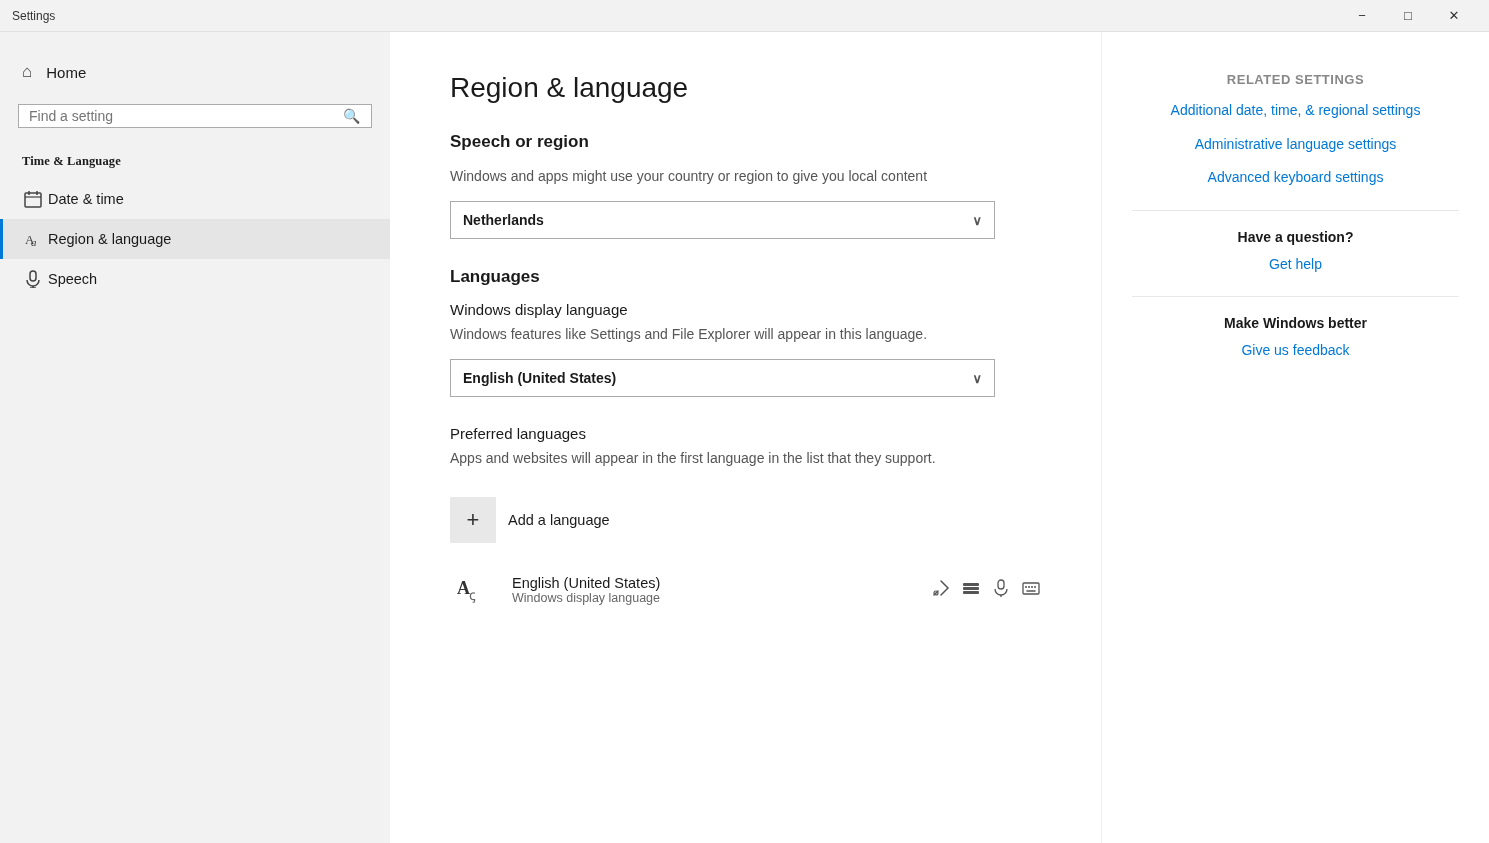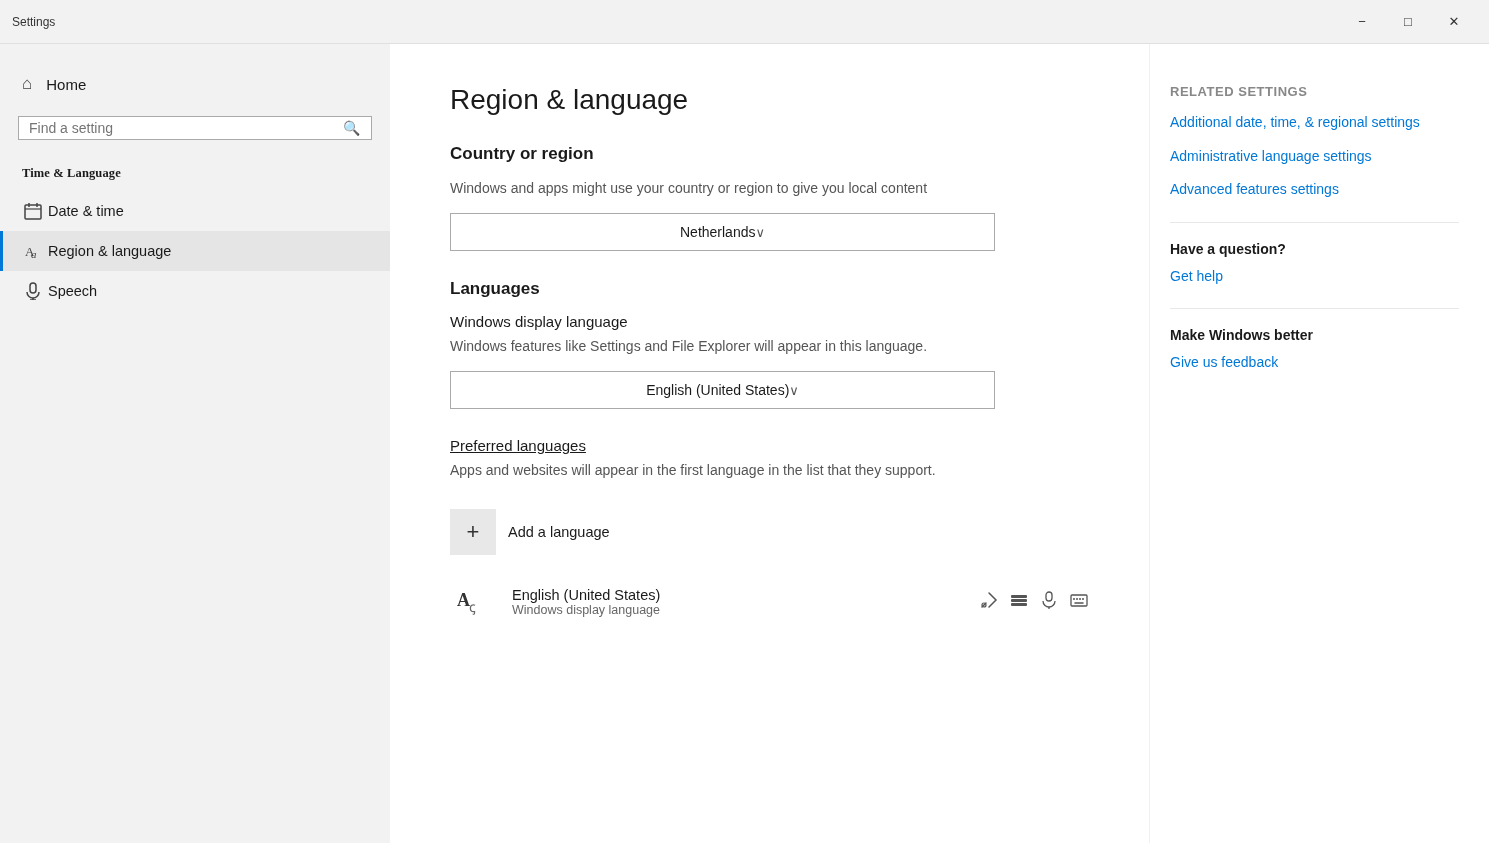--- a/index.html
+++ b/index.html
@@ -8,21 +8,21 @@
       background: #f2f2f2;
       width: 1489px;
       height: 843px;
       overflow: hidden;
       display: flex;
       flex-direction: column;
     }
     
     .title-bar {
       background: #f2f2f2;
-      height: 44px;
+      height: 32px;
       display: flex;
       align-items: center;
       padding: 0 12px;
       border-bottom: 1px solid #e0e0e0;
       flex-shrink: 0;
     }
     .title-bar-title {
       font-size: 12px;
       color: #333;
       flex: 1;
@@ -164,21 +164,22 @@
       height: 38px;
       border: 1px solid #aaa;
       background: #fff;
       display: flex;
       align-items: center;
       padding: 0 12px;
       cursor: pointer;
       font-size: 14px;
       color: #1a1a1a;
       margin-bottom: 28px;
-      justify-content: center;
+      justify-content: space-between;
+      font-weight: bold;
     }
     .dropdown-arrow {
       font-size: 13px;
       color: #555;
     }
     .languages-section {
       margin-top: 10px;
     }
     .subsection-title {
       font-size: 14px;
@@ -244,25 +245,26 @@
       align-items: center;
     }
     .lang-action-icon {
       font-size: 18px;
       color: #444;
       cursor: pointer;
     }
 
     
     .right-panel {
-      width: 340px;
+      width: 388px;
       flex-shrink: 0;
       background: #fff;
-      padding: 40px 30px 40px 20px;
+      padding: 40px 30px 40px 30px;
       border-left: 1px solid #f0f0f0;
+      text-align: center;
     }
     .related-title {
       font-size: 13px;
       font-weight: 600;
       color: #888;
       text-transform: uppercase;
       letter-spacing: 0.04em;
       margin-bottom: 14px;
     }
     .related-link {
@@ -351,39 +353,39 @@
         </svg>
       </span>
       <span>Speech</span>
     </div>
   </div>
 
   <div class="main-panel">
     <h1 class="page-title">Region &amp; language</h1>
 
     <div>
-      <div class="section-title">Country or region</div>
+      <div class="section-title">Speech or region</div>
       <div class="section-description">Windows and apps might use your country or region to give you local content</div>
       <div class="dropdown-select">
         <span>Netherlands</span>
         <span class="dropdown-arrow">∨</span>
       </div>
     </div>
 
     <div class="languages-section">
       <div class="section-title">Languages</div>
 
       <div class="section-title" style="font-size:15px; font-weight:500; margin-bottom:6px;">Windows display language</div>
       <div class="section-description">Windows features like Settings and File Explorer will appear in this language.</div>
       <div class="dropdown-select">
         <span>English (United States)</span>
         <span class="dropdown-arrow">∨</span>
       </div>
 
-      <div class="section-title" style="font-size:15px; font-weight:500; margin-bottom:6px;text-decoration:underline;">Preferred languages</div>
+      <div class="section-title" style="font-size:15px; font-weight:500; margin-bottom:6px;">Preferred languages</div>
       <div class="subsection-title">Apps and websites will appear in the first language in the list that they support.</div>
 
       <div class="add-language-btn">
         <div class="add-icon-box">+</div>
         <span class="add-language-label">Add a language</span>
       </div>
 
       <div class="lang-item">
         <div class="lang-icon">
           <svg viewBox="0 0 36 36" width="36" height="36">
@@ -428,21 +430,21 @@
           </span>
         </div>
       </div>
     </div>
   </div>
 
   <div class="right-panel">
     <div class="related-title">Related settings</div>
     <a class="related-link">Additional date, time, &amp; regional settings</a>
     <a class="related-link">Administrative language settings</a>
-    <a class="related-link">Advanced features settings</a>
+    <a class="related-link">Advanced keyboard settings</a>
 
     <div class="right-divider"></div>
 
     <div class="question-label">Have a question?</div>
     <a class="related-link">Get help</a>
 
     <div class="right-divider"></div>
 
     <div class="make-better-label">Make Windows better</div>
     <a class="related-link">Give us feedback</a>

